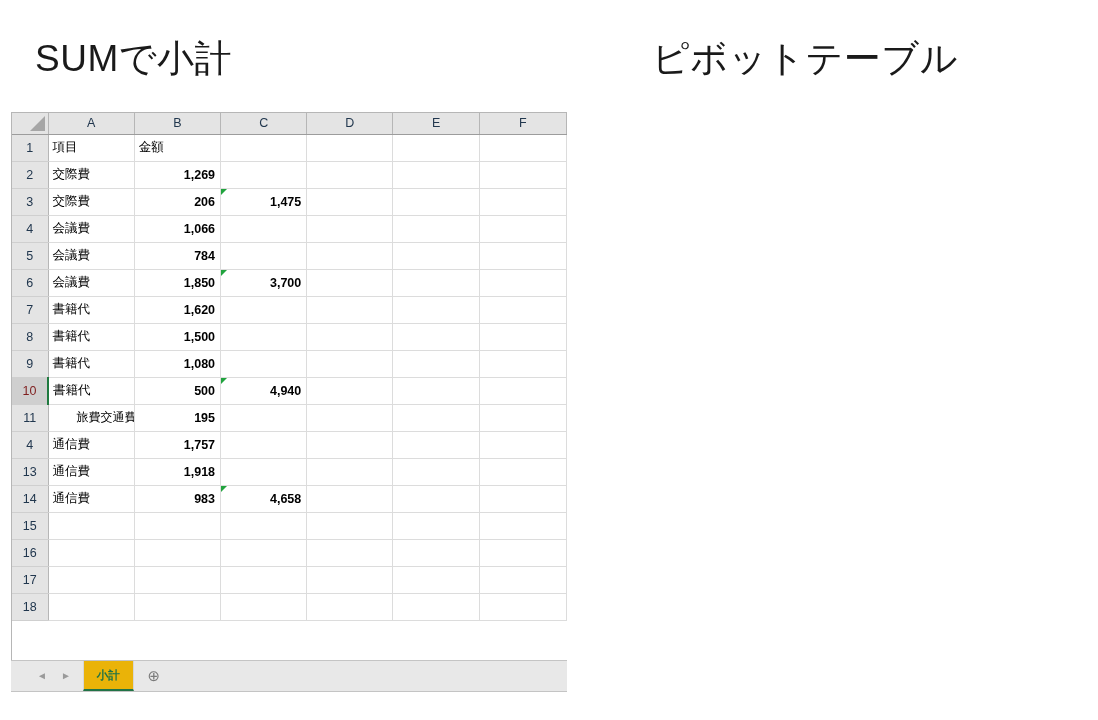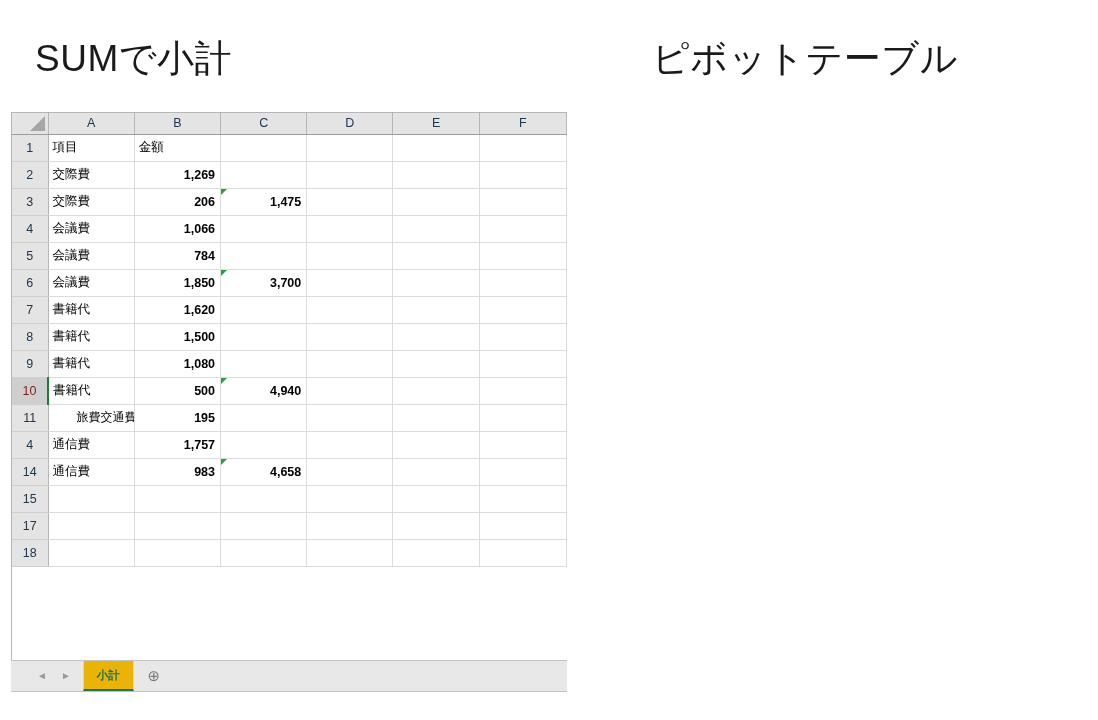--- a/index.html
+++ b/index.html
@@ -309,30 +309,48 @@
           <tr>
             <th class="rowhead">4</th>
             <td class="cell txt">通信費</td>
             <td class="cell num">1,757</td>
             <td class="cell num"></td>
             <td class="cell"></td>
             <td class="cell"></td>
             <td class="cell"></td>
           </tr>
           <tr>
+            <th class="rowhead">13</th>
+            <td class="cell txt">通信費</td>
+            <td class="cell num">1,918</td>
+            <td class="cell num"></td>
+            <td class="cell"></td>
+            <td class="cell"></td>
+            <td class="cell"></td>
+          </tr>
+          <tr>
             <th class="rowhead">14</th>
             <td class="cell txt">通信費</td>
             <td class="cell num">983</td>
             <td class="cell num"><span class="err-tri"></span>4,658</td>
             <td class="cell"></td>
             <td class="cell"></td>
             <td class="cell"></td>
           </tr>
           <tr>
             <th class="rowhead">15</th>
+            <td class="cell txt"></td>
+            <td class="cell num"></td>
+            <td class="cell num"></td>
+            <td class="cell"></td>
+            <td class="cell"></td>
+            <td class="cell"></td>
+          </tr>
+          <tr>
+            <th class="rowhead">16</th>
             <td class="cell txt"></td>
             <td class="cell num"></td>
             <td class="cell num"></td>
             <td class="cell"></td>
             <td class="cell"></td>
             <td class="cell"></td>
           </tr>
           <tr>
             <th class="rowhead">17</th>
             <td class="cell txt"></td>

